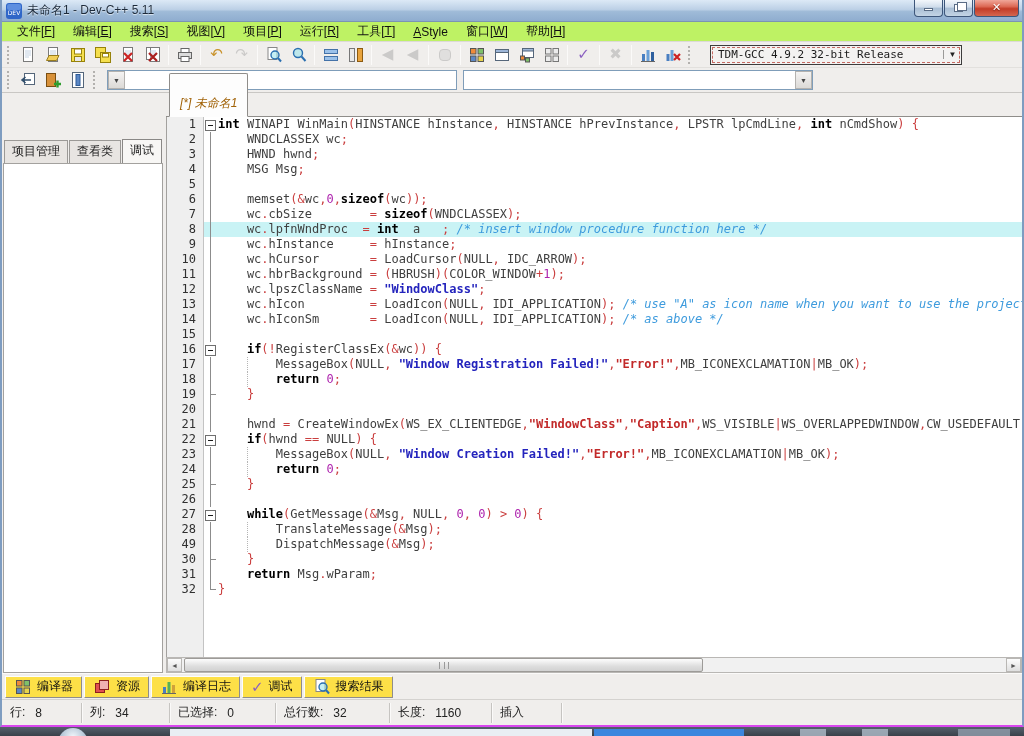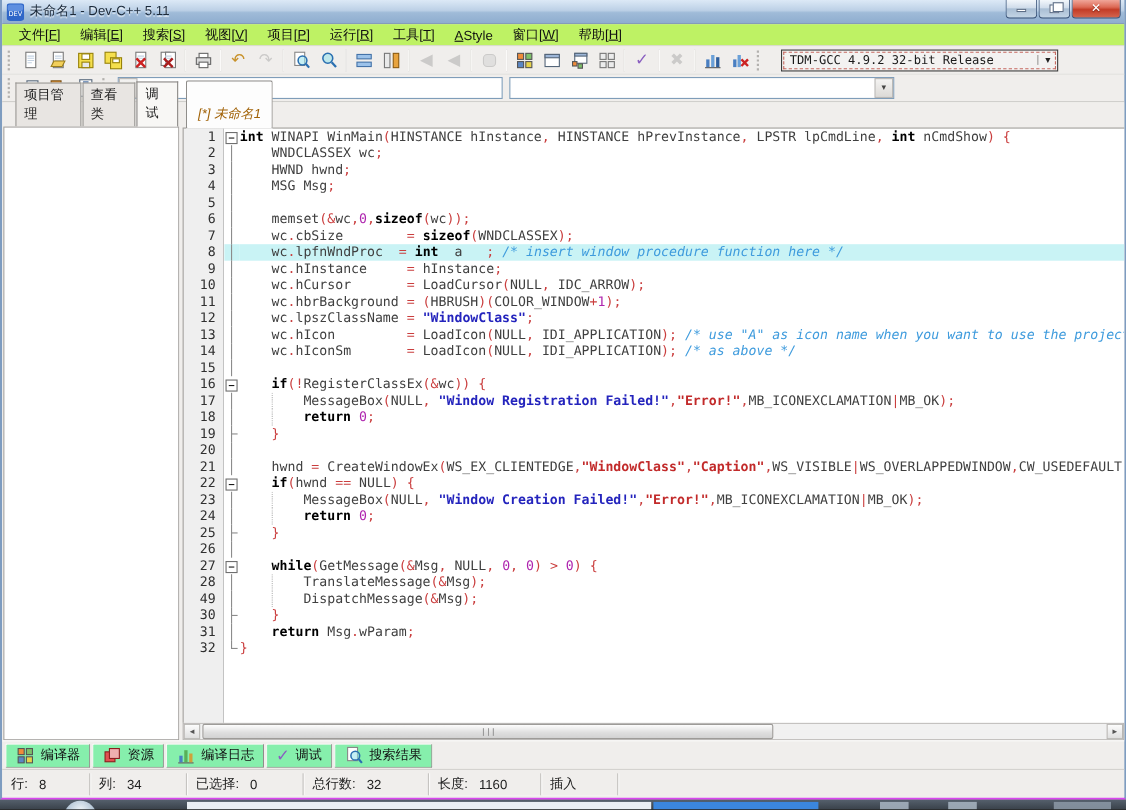--- a/index.html
+++ b/index.html
@@ -51,21 +51,21 @@
   .bcombo{width:350px;height:20px;border:1px solid #7f9db9;background:#fff;display:flex;
     align-items:center;margin-left:6px;}
   .bcombo-text{flex:1;font-family:"DejaVu Sans Mono",monospace;font-size:11px;color:#333;
     padding-left:6px;}
   .bcombo-arr{width:17px;height:18px;background:linear-gradient(180deg,#f4f3f2,#dcdad7);
     border:1px solid #b4b2af;display:flex;align-items:center;justify-content:center;
     font-size:7px;color:#444;}
   
   .main{flex:0 0 580px;height:580px;display:flex;background:#f0eeec;}
   .leftpanel{width:161px;flex:0 0 161px;display:flex;flex-direction:column;}
-  .ltabs{height:22px;display:flex;align-items:flex-end;padding-left:12px;}
+  .ltabs{height:22px;display:flex;align-items:flex-end;padding-left:2px;margin-top:48px;}
   .ltab{font-size:12px;color:#222;padding:2px 7px 3px;background:#e8e5e2;border:1px solid #9b9996;
     margin-right:1px;border-bottom:none;}
   .ltab.active{background:#f8f7f5;position:relative;top:0px;padding-bottom:4px;border-color:#8a8886;}
   .lbody{flex:1;background:#fff;border:1px solid #a3a19e;margin:0 0 0 1px;}
   .splitter{width:3px;flex:0 0 3px;background:#f0eeec;}
   .editor{flex:1;display:flex;flex-direction:column;min-width:0;}
   .etabs{height:24px;flex:0 0 24px;display:flex;align-items:flex-end;background:#f0eeec;
     border-bottom:1px solid #8f8d8a;padding-left:3px;}
   .etab{font-size:12px;color:#a16207;background:#fdfdfd;border:1px solid #8f8d8a;border-bottom:1px solid #fdfdfd;
     padding:21px 10px 4px;margin-bottom:-1px;border-radius:2px 2px 0 0;font-style:italic;}
@@ -101,21 +101,21 @@
   .sb-track{flex:1;position:relative;}
   .sb-thumb{position:absolute;left:2px;top:0;height:14px;width:63%;
     background:linear-gradient(180deg,#fdfdfd,#dedede 60%,#d2d2d2);border:1px solid #9d9b98;
     border-radius:2px;display:flex;align-items:center;justify-content:center;}
   .sb-grip{width:10px;height:7px;border-left:1px solid #9a9a9a;border-right:1px solid #9a9a9a;
     background:linear-gradient(90deg,transparent 4px,#9a9a9a 4px,#9a9a9a 5px,transparent 5px);}
   
   .bottombar{height:26px;flex:0 0 26px;background:#f0eeec;border-top:1px solid #fbfaf9;
     display:flex;align-items:center;padding-left:3px;}
   .rtab{height:22px;display:flex;align-items:center;padding:0 8px;margin-right:2px;font-size:12px;
-    color:#111;background:#86efac;border:1px solid #8f8d8a;border-top-color:#fdfdfc;
+    color:#111;background:#fde047;border:1px solid #8f8d8a;border-top-color:#fdfdfc;
     border-left-color:#fdfdfc;border-radius:1px;}
   .rtab .ric{margin-right:5px;display:flex;}
   
   .statusbar{height:26px;flex:0 0 26px;background:#f0eeec;border-top:1px solid #d4d2cf;
     display:flex;align-items:center;font-size:12px;color:#222;}
   .scell{height:20px;display:flex;align-items:center;padding:0 8px;
     border-right:1px solid #c6c4c1;box-shadow:1px 0 0 #fbfaf9;}
   .scell .sl{margin-right:10px;}
   .scell.fill{flex:1;border-right:none;box-shadow:none;}
   

